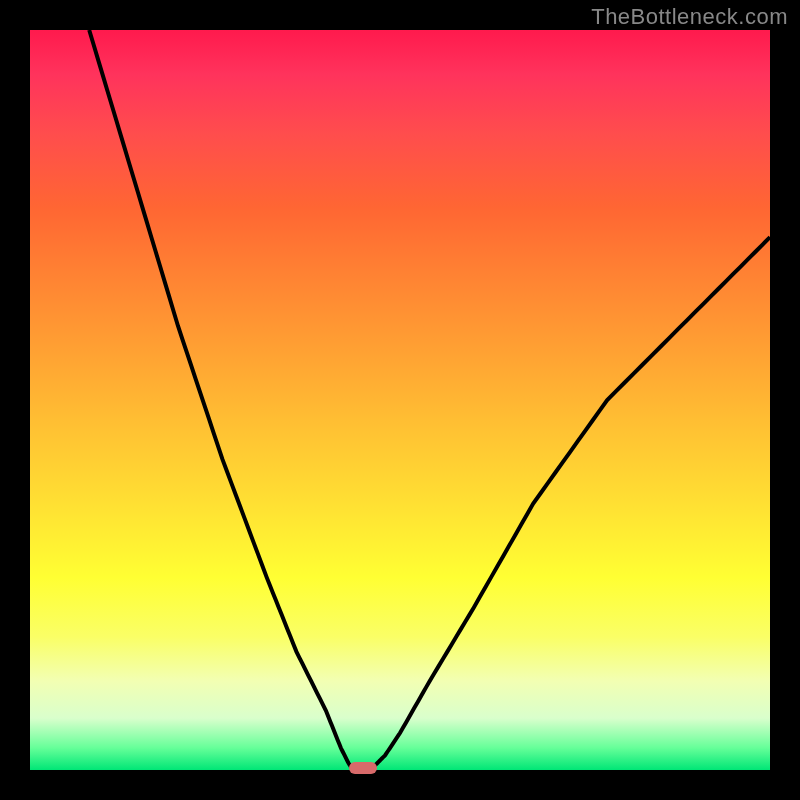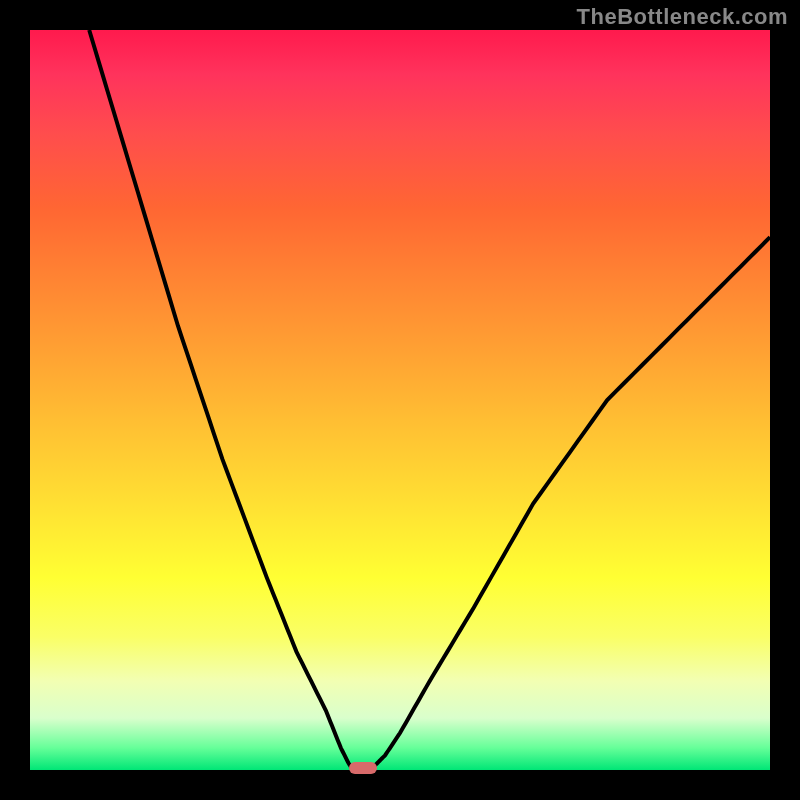--- a/index.html
+++ b/index.html
@@ -53,21 +53,20 @@
     overflow: visible;
   }
   .watermark {
     position: absolute;
     top: 4px;
     right: 12px;
     color: #888;
     font-size: 22px;
     letter-spacing: 0.5px;
     user-select: none;
-    font-weight: bold;
   }
   .marker {
     position: absolute;
     width: 28px;
     height: 12px;
     border-radius: 6px;
     background: #d76a6a;
   }
 </style>
 </head>

